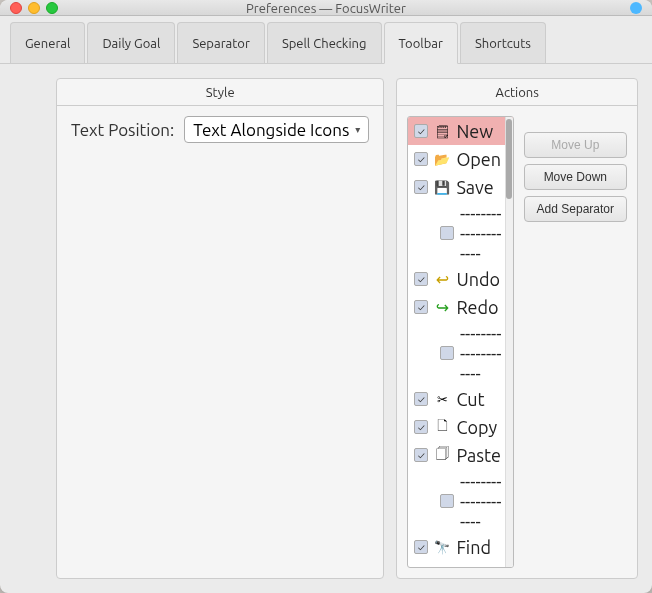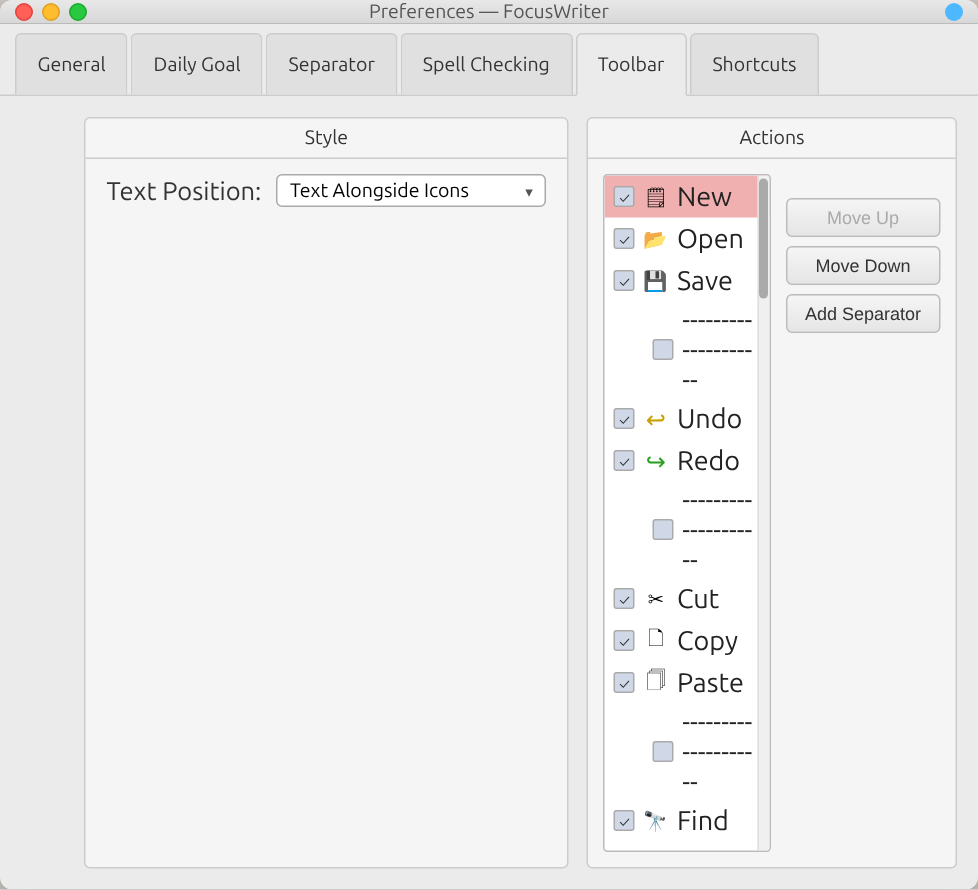--- a/index.html
+++ b/index.html
@@ -121,21 +121,21 @@
       border: 1px solid #aaa;
       border-radius: 4px;
       background: white;
       padding: 3px 8px;
       cursor: pointer;
       gap: 6px;
       min-width: 180px;
     }
     .dropdown-text {
       flex: 1;
-      font-size: 13px;
+      font-size: 17px;
     }
     .dropdown-arrow {
       font-size: 10px;
       color: #555;
     }
     .actions-area {
       flex: 1;
       display: flex;
       flex-direction: column;
     }

